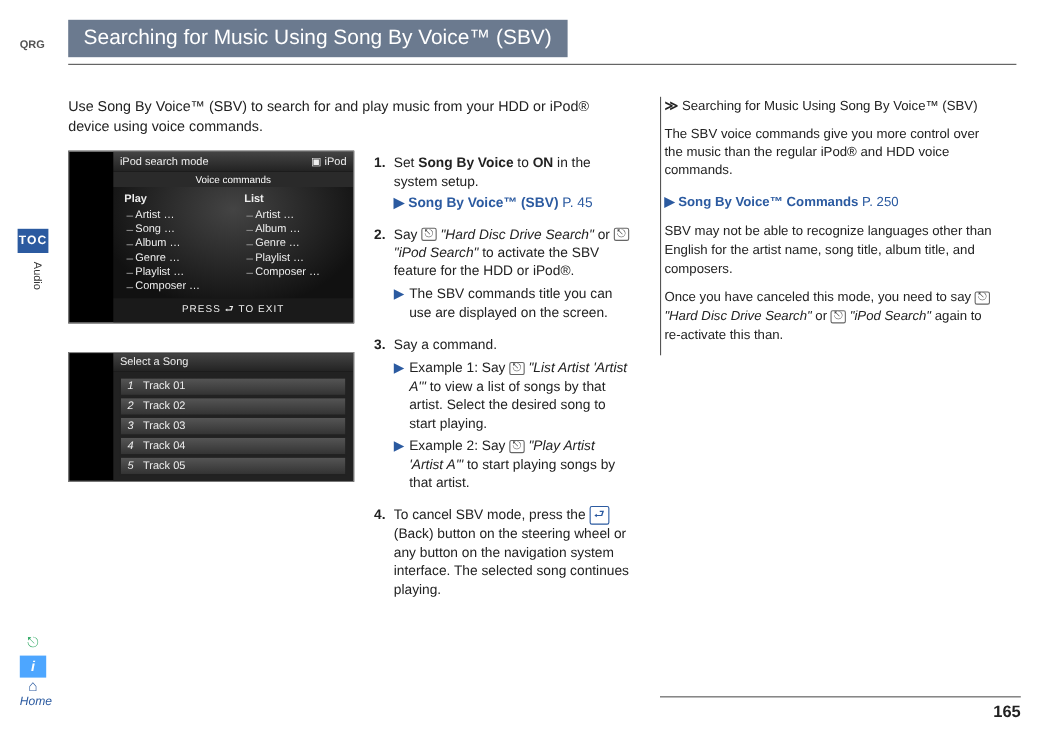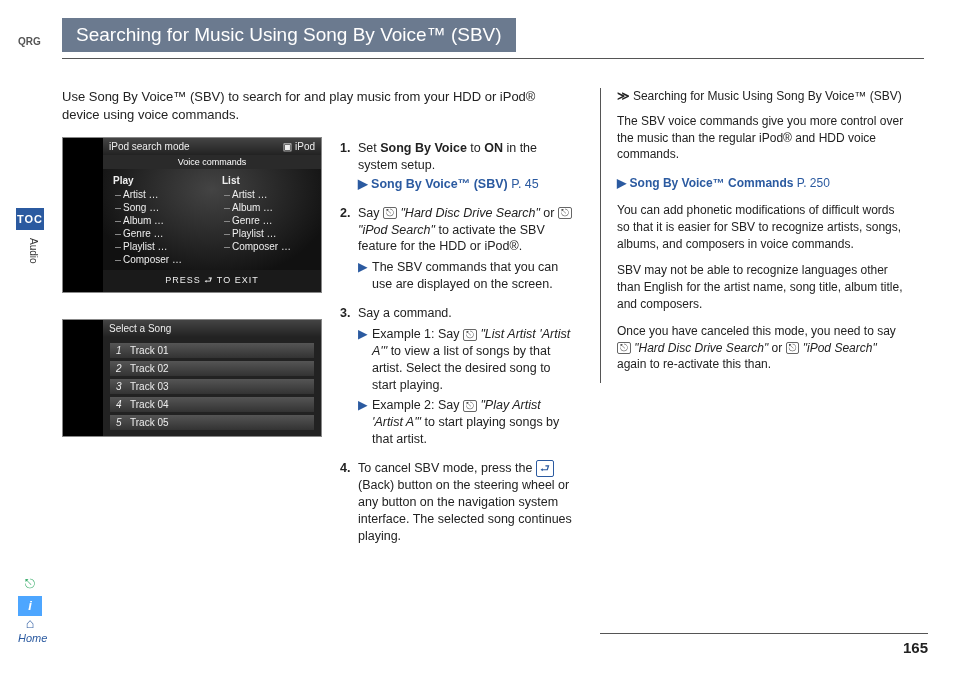--- a/index.html
+++ b/index.html
@@ -166,21 +166,21 @@
     color:#2b5aa0;
     vertical-align:middle;
   }
   em.cmd { font-style:italic; }
 
   .col-side {
     position:absolute;
     left: 600px; top: 88px;
     width: 306px;
     border-left: 1px solid #555;
-    padding-left: 16px;
+    padding-left: 3px;
     font-size: 12px;
     line-height: 1.4;
   }
   .side-h {
     font-size: 12px;
     margin-bottom: 8px;
   }
   .side-p { margin-bottom: 10px; }
   .side-h .arr { font-weight:bold; }
 
@@ -280,21 +280,21 @@
       <span>Set </span><span class="b">Song By Voice</span><span> to </span><span class="b">ON</span><span> in the system setup.</span><br>
       <span class="xref"><span class="xref-arrow">▶</span> <span>Song By Voice™ (SBV)</span></span> <span class="pno">P. 45</span>
     </div>
   </div>
   <div class="step">
     <div class="step-nr">2.</div>
     <div class="step-body">
       <span>Say </span><span class="voice-ic">⎋</span> <em class="cmd">"Hard Disc Drive Search"</em><span> or </span><span class="voice-ic">⎋</span> <em class="cmd">"iPod Search"</em><span> to activate the SBV feature for the HDD or iPod®.</span>
       <div class="sub">
           <span class="tri">▶</span>
-          <span>The SBV commands that you can use are displayed on the screen.</span>
+          <span>The SBV commands title you can use are displayed on the screen.</span>
         </div>
     </div>
   </div>
   <div class="step">
     <div class="step-nr">3.</div>
     <div class="step-body">
       <span>Say a command.</span>
       <div class="sub">
           <span class="tri">▶</span>
           <span><span>Example 1: Say </span><span class="voice-ic">⎋</span> <em class="cmd">"List Artist 'Artist A'"</em><span> to view a list of songs by that artist. Select the desired song to start playing.</span></span>
@@ -310,21 +310,20 @@
     <div class="step-body">
       <span>To cancel SBV mode, press the </span><span class="back-ic">⮐</span><span> (Back) button on the steering wheel or any button on the navigation system interface. The selected song continues playing.</span>
     </div>
   </div>
 </div>
 
 <div class="col-side">
   <div class="side-h"><span class="arr">≫</span> <span>Searching for Music Using Song By Voice™ (SBV)</span></div>
   <p class="side-p">The SBV voice commands give you more control over the music than the regular iPod® and HDD voice commands.</p>
   <p class="side-p"><span class="xref"><span class="xref-arrow">▶</span> <span>Song By Voice™ Commands</span></span> <span class="pno">P. 250</span></p>
-  <p class="side-p">You can add phonetic modifications of difficult words so that it is easier for SBV to recognize artists, songs, albums, and composers in voice commands.</p>
   <p class="side-p">SBV may not be able to recognize languages other than English for the artist name, song title, album title, and composers.</p>
   <p class="side-p">
     <span>Once you have canceled this mode, you need to say </span><span class="voice-ic">⎋</span> <em class="cmd">"Hard Disc Drive Search"</em><span> or </span><span class="voice-ic">⎋</span> <em class="cmd">"iPod Search"</em><span> again to re-activate this than.</span>
   </p>
 </div>
 
 <div class="page-nr-line"></div>
 <div class="page-nr">165</div>
 
 </body></html>

